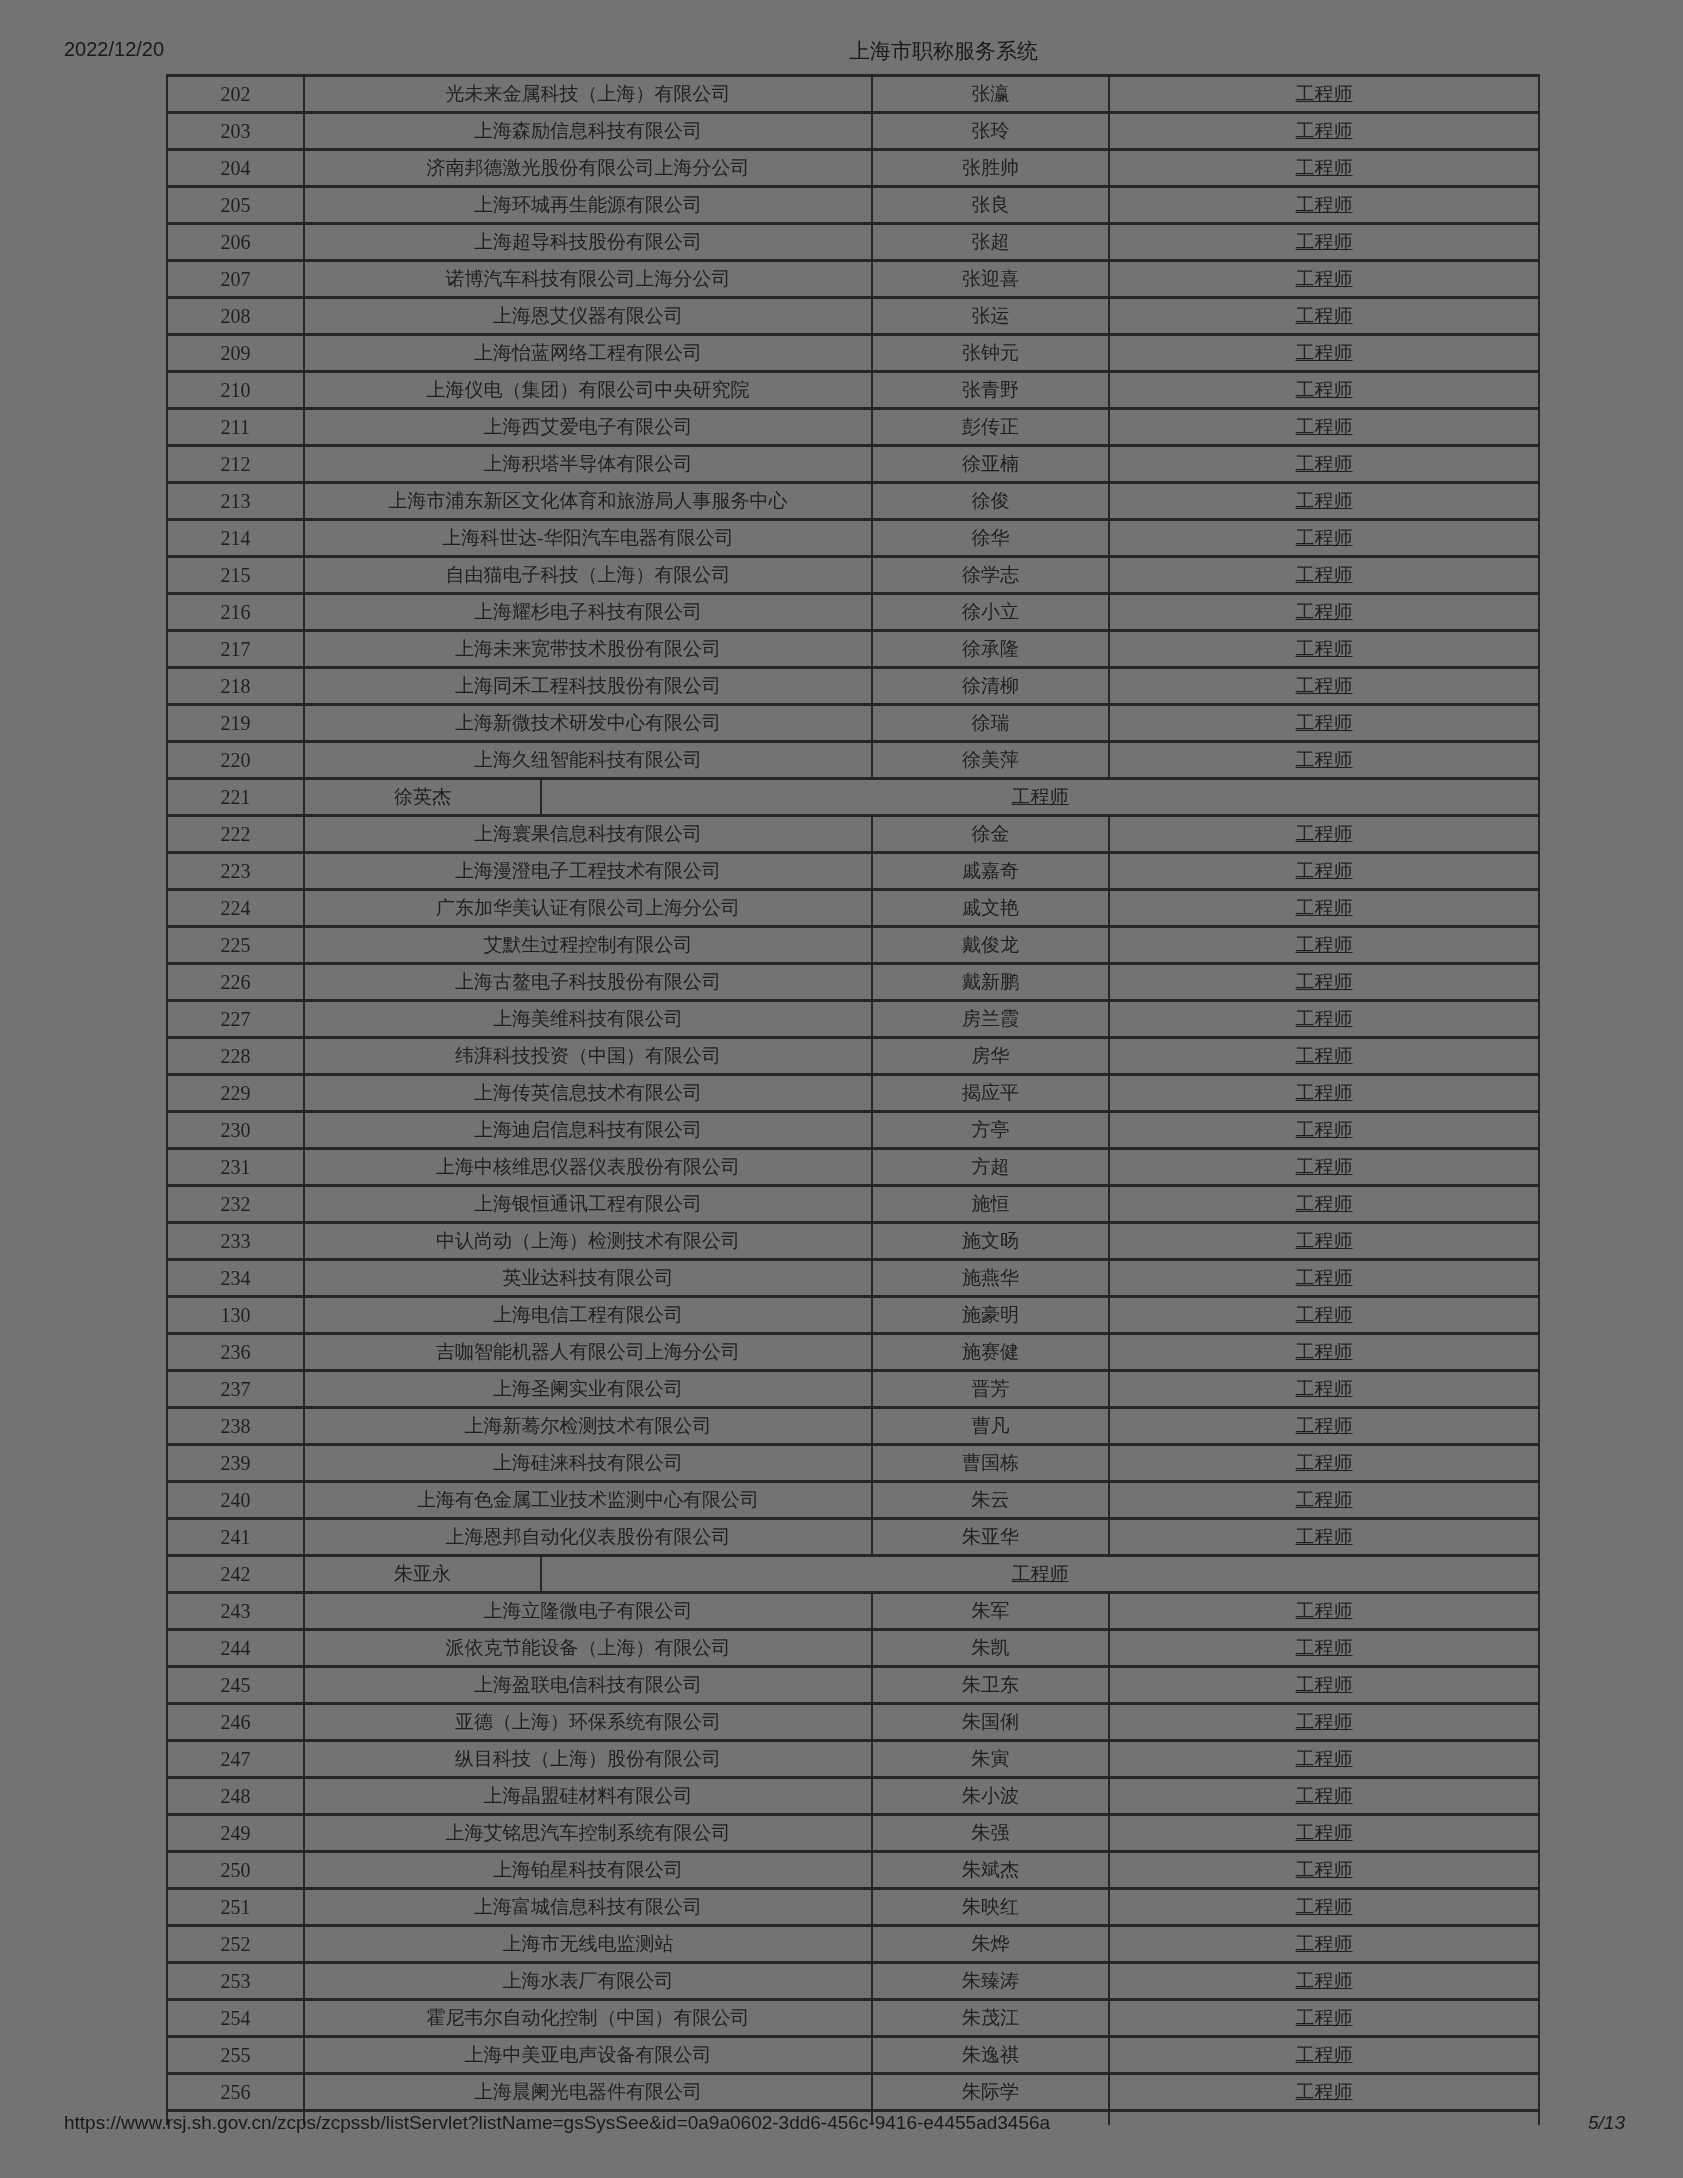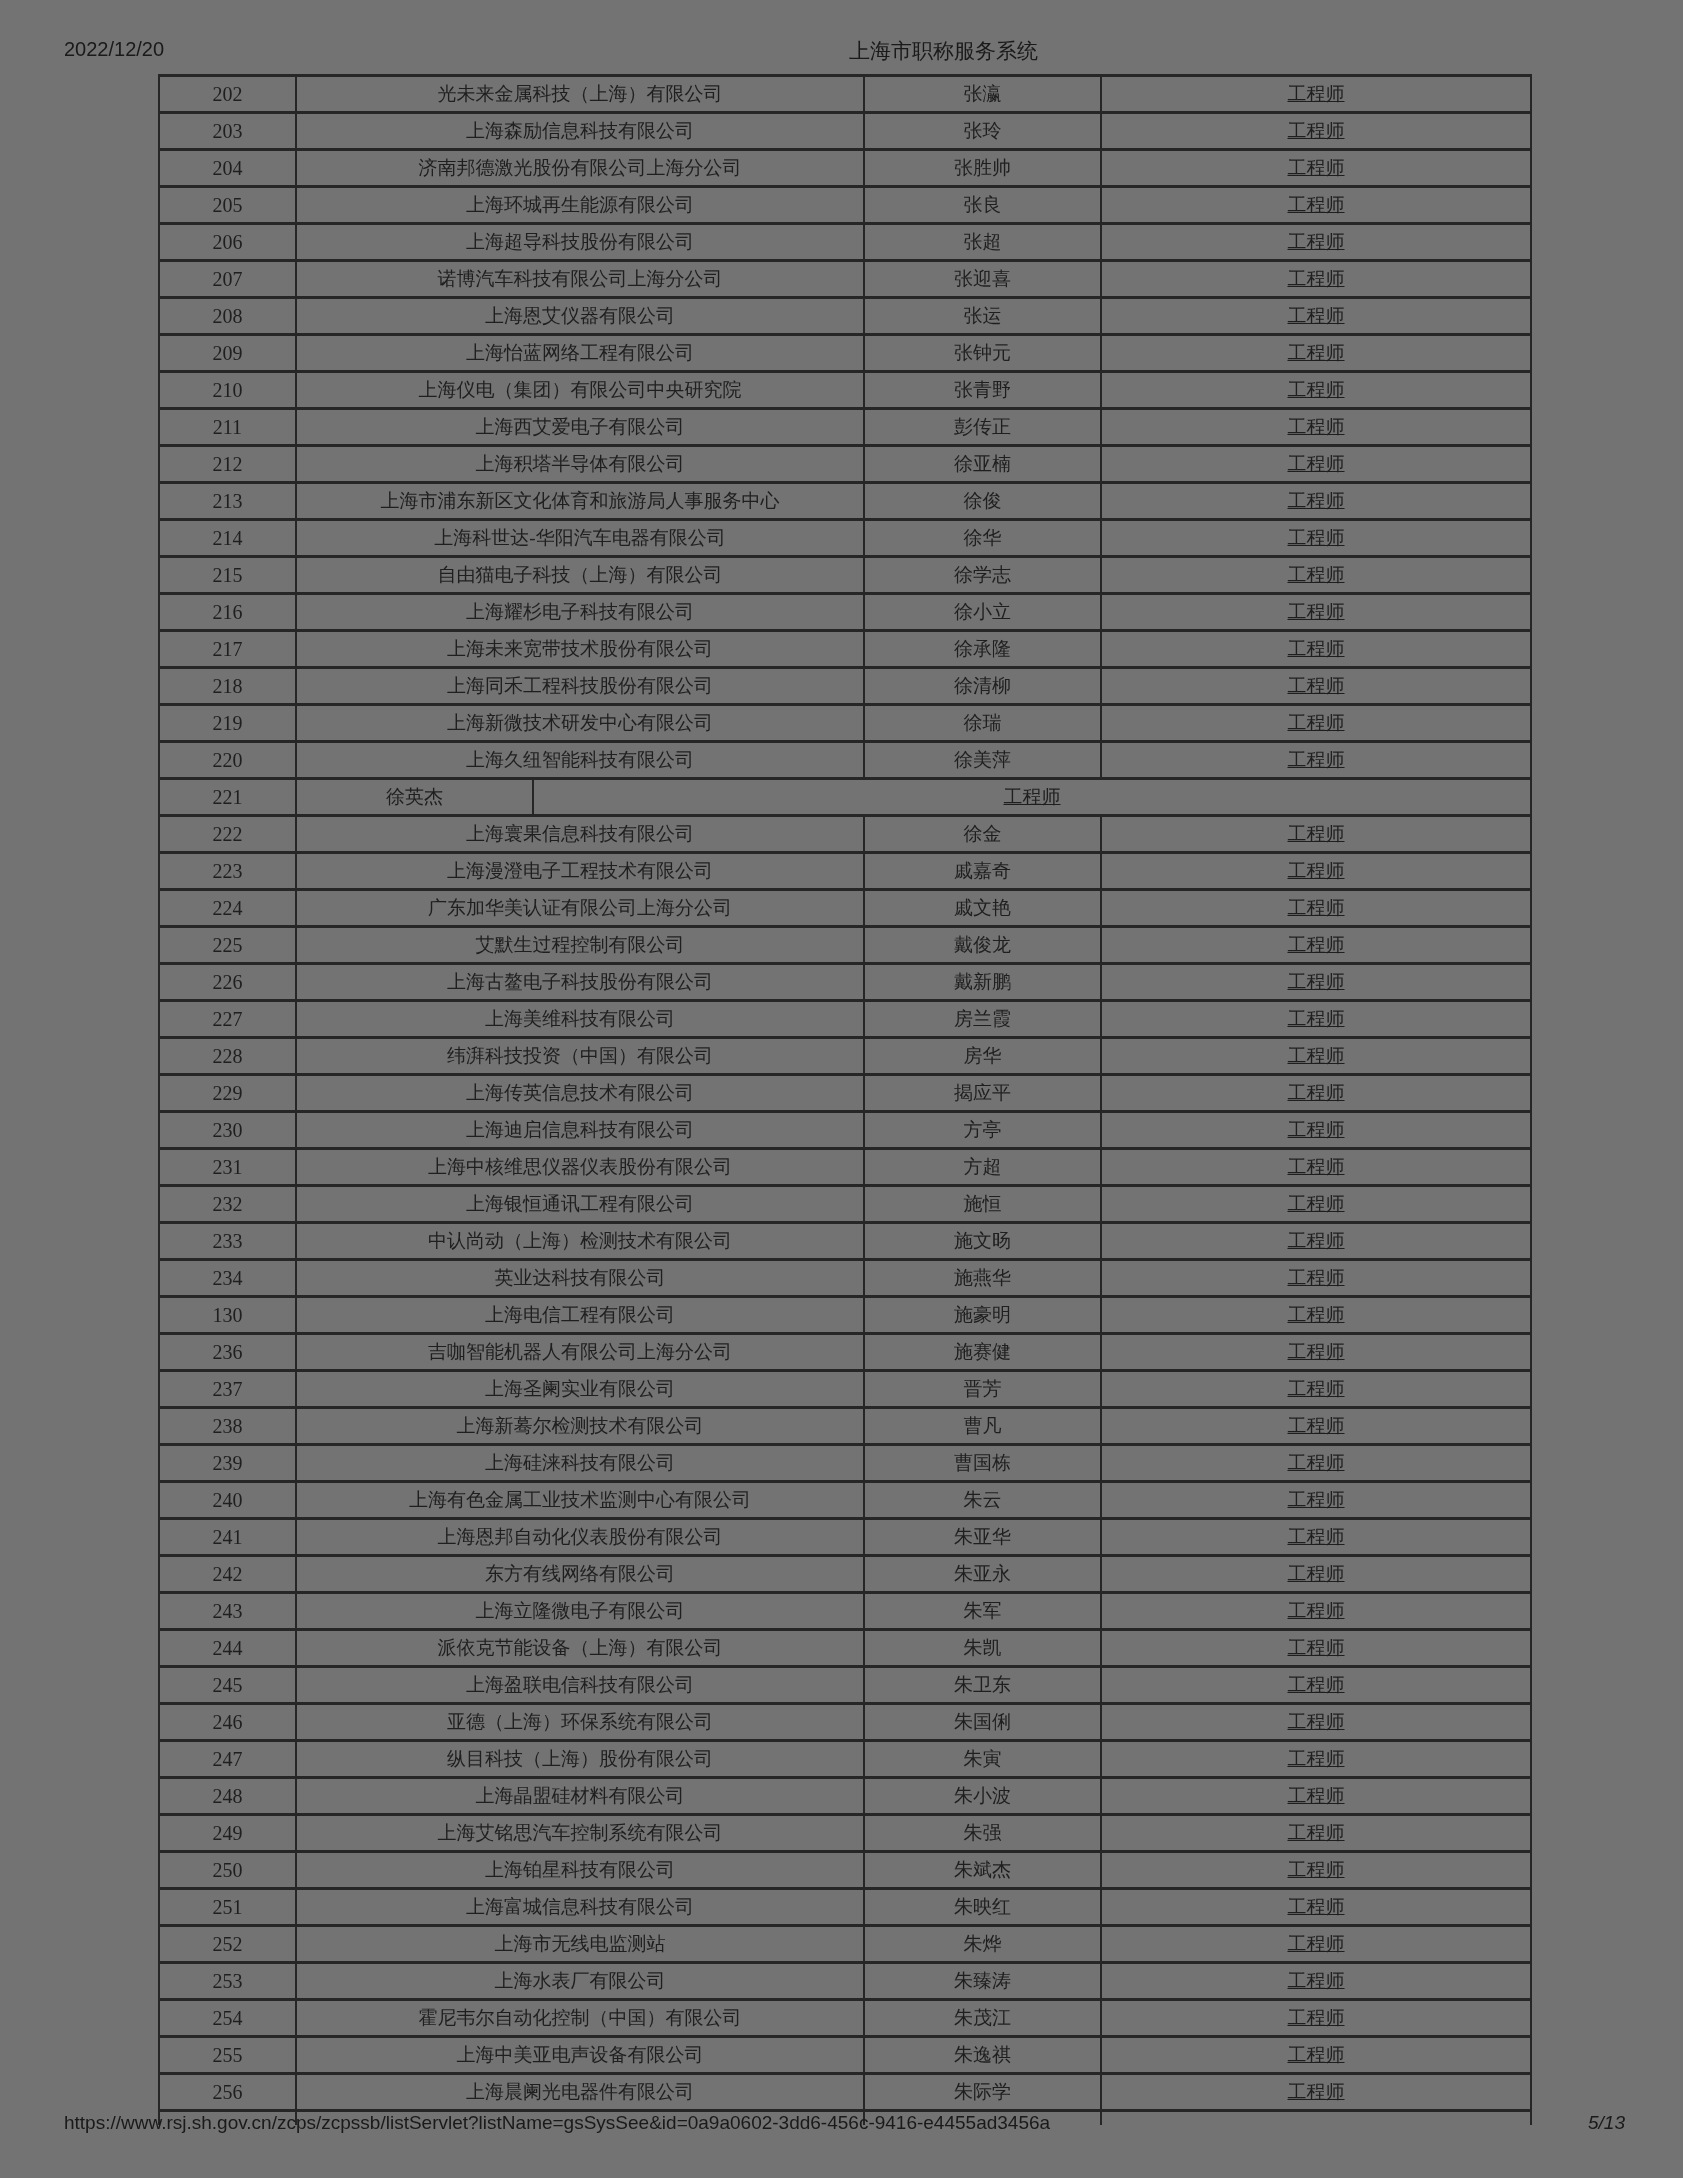--- a/index.html
+++ b/index.html
@@ -21,21 +21,21 @@
   }
   .hdr-title{
     position:absolute;
     left:849px; top:37px;
     font-size:21px;
     color:#1a1a1a;
     white-space:nowrap;
   }
   .tbl{
     position:absolute;
-    left:158px; top:74px;
+    left:166px; top:74px;
     width:1374px;
     box-sizing:border-box;
     border-top:3px solid #262626;
     border-left:2px solid #262626;
     border-right:2px solid #262626;
     font-family:"Liberation Serif","DejaVu Serif",serif;
   }
   .tr{
     display:flex;
     height:37px;
@@ -680,23 +680,20 @@
     </div>
     <div class="td c4">
       <span>工程师</span>
     </div>
   </div>
 
   <div class="tr">
     <div class="td c1">
       <span>242</span>
     </div>
-    <div class="td c2">
-      <span>东方有线网络有限公司</span>
-    </div>
     <div class="td c3">
       <span>朱亚永</span>
     </div>
     <div class="td c4">
       <span>工程师</span>
     </div>
   </div>
 
   <div class="tr">
     <div class="td c1">

